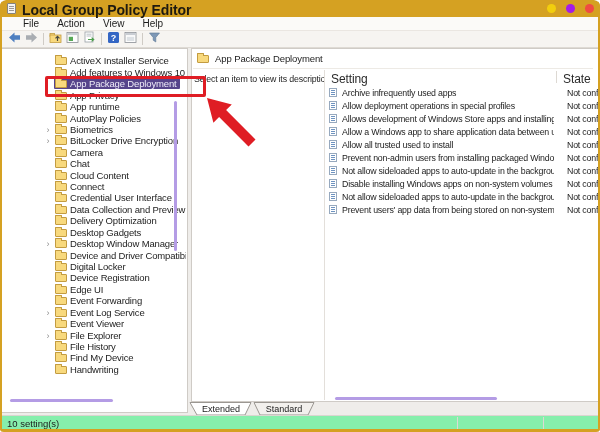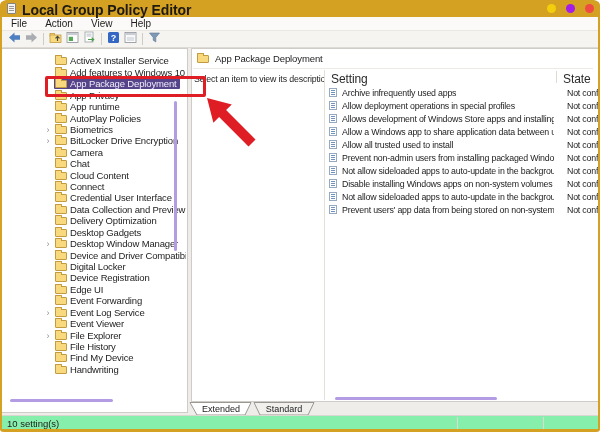--- a/index.html
+++ b/index.html
@@ -14,21 +14,21 @@
   .titlebar{position:absolute;left:0;top:0;width:600px;height:17px;background:#D5A122;z-index:6;border-radius:6px 6px 0 0;}
   .title-icon{position:absolute;left:7px;top:3px;width:9px;height:11px;background:#F5F4F2;border:1px solid #85837F;border-radius:1px;}
   .title-icon::before{content:"";position:absolute;left:1px;top:2px;width:5px;height:5px;
     background:repeating-linear-gradient(#9A9894 0 1px,transparent 1px 2px);}
   .title-text{position:absolute;left:22px;top:2px;font-size:14px;font-weight:600;color:#1E1A10;letter-spacing:-0.1px;}
   .win-dot{position:absolute;top:4px;width:9px;height:9px;border-radius:50%;}
   .dot-min{left:547px;background:#F2CE0D;}
   .dot-max{left:566px;background:#A31CE8;}
   .dot-close{left:585px;background:#EF4B43;}
   
-  .menubar{position:absolute;left:2px;top:17px;width:596px;height:14px;background:#FBFAF8;border-bottom:1px solid #EAE6E1;display:flex;align-items:center;z-index:4;}
+  .menubar{position:absolute;left:2px;top:17px;width:596px;height:14px;background:#FBFAF8;border-bottom:1px solid #EAE6E1;display:flex;align-items:center;z-index:4;padding-left:12px;}
   .menu-item{padding:0 9px;font-size:10px;color:#1C1C1C;}
   
   .toolbar{position:absolute;left:2px;top:31px;width:596px;height:17px;background:#F6F4F1;border-bottom:1px solid #DEDAD4;display:flex;align-items:center;padding-left:4px;z-index:4;}
   .tbtn{width:17px;height:15px;display:flex;align-items:center;justify-content:center;}
   .tsep{width:1px;height:12px;background:#CFCBC5;margin:0 3px;}
   
   .tree-pane{position:absolute;left:2px;top:48px;width:186px;height:365px;background:#FFFFFF;border:1px solid #CFCBC6;border-left:none;z-index:3;overflow:hidden;}
   .tree-rows{position:absolute;left:0;top:6px;width:184px;height:343px;overflow:hidden;}
   .tree-row{display:flex;align-items:flex-end;height:11.43px;white-space:nowrap;}
   .chev{width:12px;margin-left:40px;font-size:9px;line-height:10px;color:#8F8F8F;text-align:center;flex:none;}

